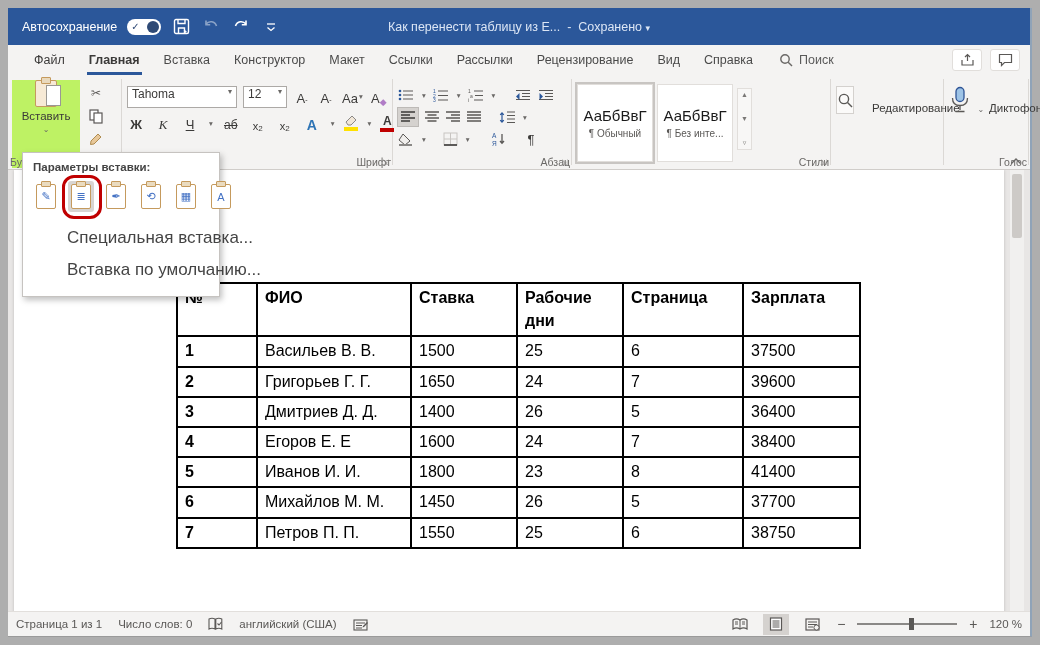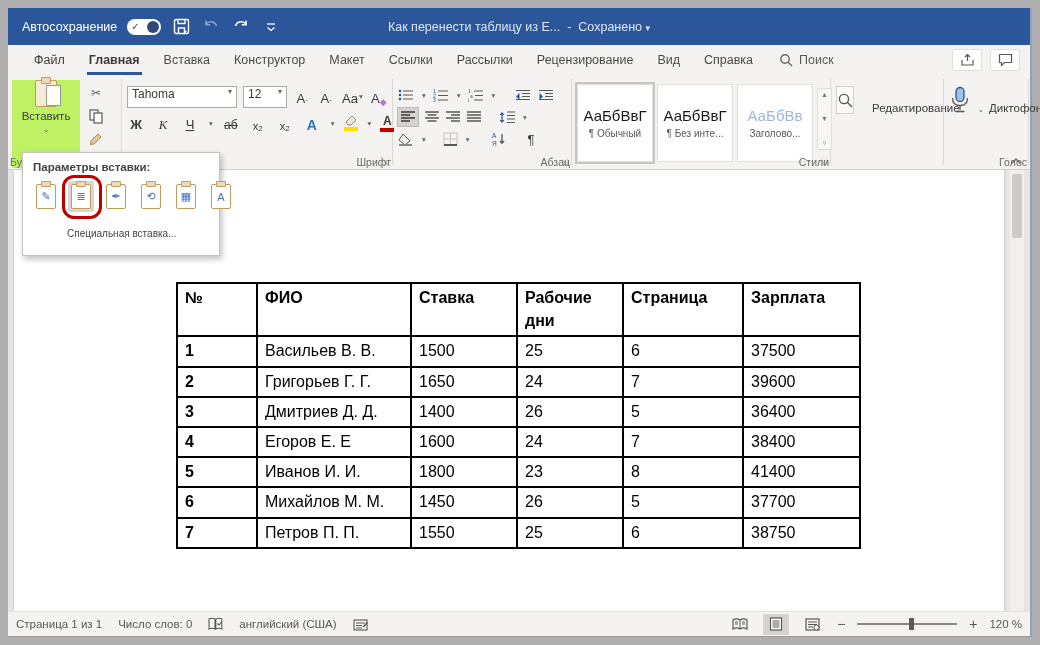--- a/index.html
+++ b/index.html
@@ -79,21 +79,21 @@
   .collapse-ribbon{position:absolute;right:8px;bottom:4px;font-size:10px;color:#6a6866;}
   
   .popup{position:absolute;left:14px;top:144px;width:198px;background:#fff;border:1px solid #c6c3c0;box-shadow:2px 3px 6px rgba(0,0,0,.25);z-index:50;padding:8px 10px 10px;}
   .popup-title{font-size:11.5px;font-weight:bold;color:#444;margin-bottom:8px;}
   .popup-icons{display:flex;gap:9px;align-items:center;position:relative;margin-bottom:10px;}
   .pclip{width:20px;height:25px;border:1.5px solid #c59a5d;border-radius:2px;position:relative;background:#fff;display:flex;align-items:center;justify-content:center;font-size:11px;color:#4472c4;}
   .pclip::before{content:"";position:absolute;left:4px;top:-4px;width:8px;height:4px;border:1.5px solid #c59a5d;background:#eadbbf;border-radius:1px;}
   .pclip-wrap{position:relative;padding:3px;}
   .pclip-wrap.sel{background:#d8d5d2;border-radius:3px;}
   .red-ring{position:absolute;left:-6px;top:-6px;width:40px;height:44px;border:3.5px solid var(--red);border-radius:12px;pointer-events:none;z-index:5;}
-  .popup-item{font-size:10px;color:#444;padding:6px 2px 6px 34px;white-space:nowrap;}
+  .popup-item{font-size:17px;color:#444;padding:6px 2px 6px 34px;white-space:nowrap;}
   
   .docarea{flex:1 1 auto;background:var(--doc-bg);position:relative;overflow:hidden;}
   .page{position:absolute;left:6px;top:0;right:26px;bottom:-10px;background:#fff;box-shadow:0 0 3px rgba(0,0,0,.18);}
   .vscroll{position:absolute;right:6px;top:0;width:14px;bottom:0;background:#f1f0ef;}
   .vthumb{position:absolute;left:2px;top:4px;width:10px;height:64px;background:#cdcac7;border-radius:2px;}
   table.doc{border-collapse:collapse;position:absolute;left:162px;top:112px;table-layout:fixed;}
   table.doc th,table.doc td{border:2px solid #000;font-size:16px;padding:2px 7px 3px;text-align:left;vertical-align:top;line-height:1.45;overflow:hidden;}
   table.doc th{font-weight:bold;height:47px;}
   table.doc td:first-child{font-weight:bold;}
   
@@ -388,24 +388,20 @@
     <div class="grp" style="width:256px;">
       <div class="stylecards">
         <div class="card sel">
           <span class="prev">АаБбВвГ</span>
           <span class="cname">¶ Обычный</span>
         </div>
         <div class="card">
           <span class="prev">АаБбВвГ</span>
           <span class="cname">¶ Без инте...</span>
         </div>
-        <div class="card">
-          <span class="prev blue">АаБбВв</span>
-          <span class="cname">Заголово...</span>
-        </div>
         <div class="stylescroll">
           <span>▲</span>
           <span>▼</span>
           <span>▿</span>
         </div>
       </div>
       <div class="grp-label">Стили</div>
       <span class="launcher">⇲</span>
     </div>
     <div class="vsep"></div>
@@ -464,20 +460,21 @@
           <span class="pclip">⟲</span>
         </span>
       <span class="pclip-wrap">
           <span class="pclip">▦</span>
         </span>
       <span class="pclip-wrap">
           <span class="pclip">А</span>
         </span>
     </div>
     <div class="popup-item">Специальная вставка...</div>
+    <div class="popup-item">Вставка по умолчанию...</div>
   </div>
 
   <div class="docarea">
     <div class="page">
       <table class="doc">
         <colgroup>
           <col style="width:80px;">
             <col style="width:154px;">
             <col style="width:106px;">
           <col style="width:106px;">

